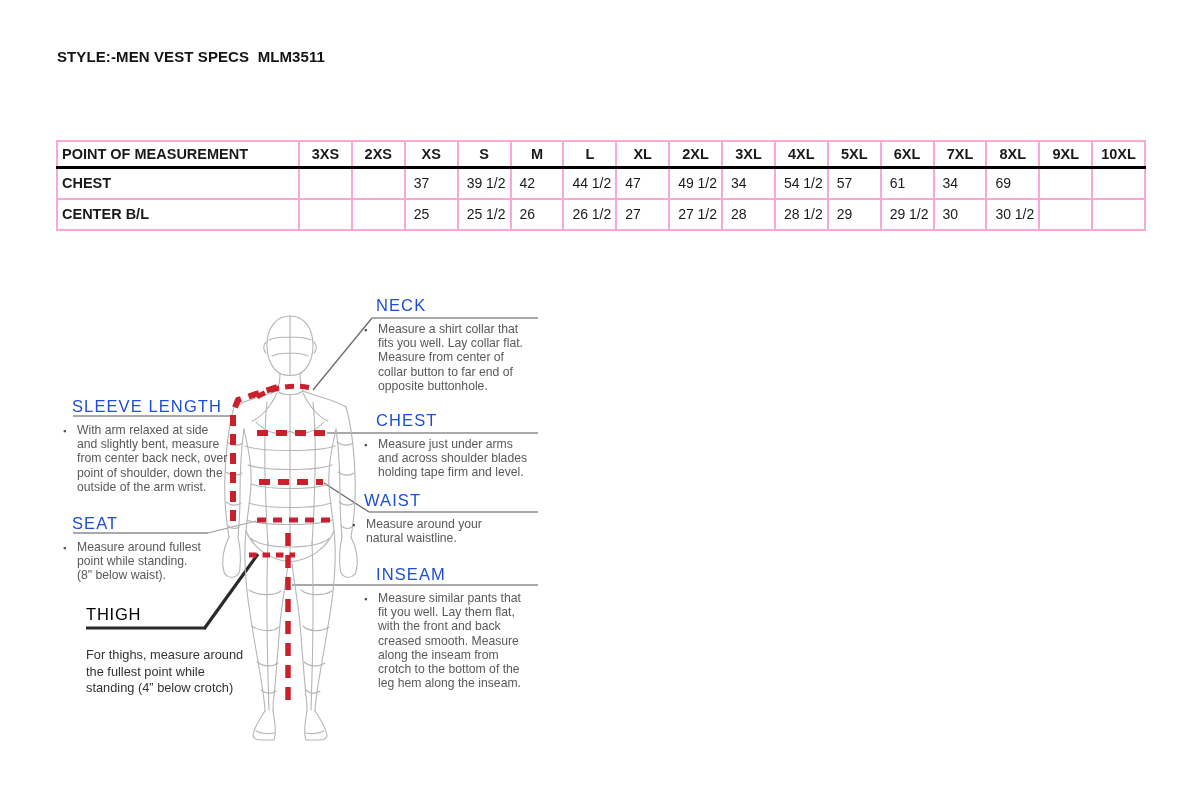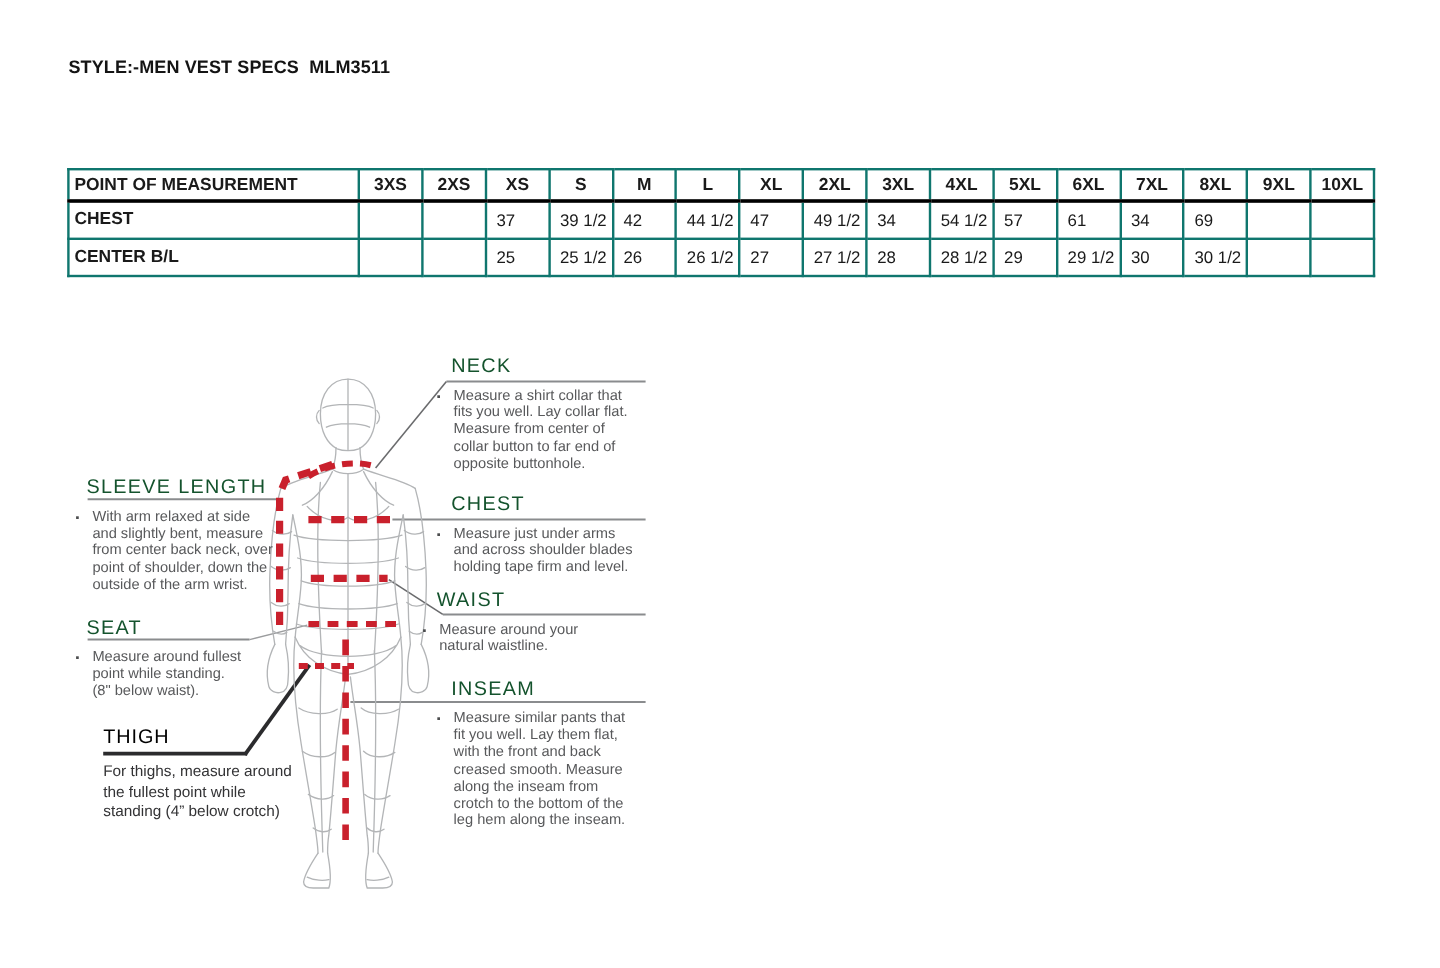--- a/index.html
+++ b/index.html
@@ -15,57 +15,57 @@
   #doc-note{
     position:absolute;left:57px;top:256px;font-size:14.5px;font-weight:bold;color:#141414;
   }
   
   #spec-table{
     position:absolute;left:56px;top:140px;width:1090px;
     border-collapse:collapse;table-layout:fixed;background:#fff;
     border:2.5px solid #000;
   }
   #spec-table th,#spec-table td{
-    border:2px solid #0f766e;font-size:14px;overflow:hidden;white-space:nowrap;
+    border:2px solid #f9a8d4;font-size:14px;overflow:hidden;white-space:nowrap;
   }
   #spec-table thead th{
     height:24px;font-size:14.5px;font-weight:bold;text-align:center;
     border-bottom:3px solid #000;padding:0 2px;
   }
   #spec-table thead th.first-col{text-align:left;padding-left:4px;}
   #spec-table tbody tr{height:31px;}
   #spec-table tbody th{
     text-align:left;padding-left:4px;font-size:14.5px;font-weight:bold;
   }
   #spec-table tbody td{text-align:left;padding-left:8px;font-weight:normal;}
   
   #guide{position:absolute;left:60px;top:290px;width:480px;height:455px;}
   #guide svg{position:absolute;left:0;top:0;}
   .guide-sec{position:absolute;z-index:2;}
   .g-head{
-    font-size:16.5px;letter-spacing:1.1px;color:#14532d;line-height:18px;
+    font-size:16.5px;letter-spacing:1.1px;color:#1d4ed8;line-height:18px;
   }
   .g-para{display:flex;margin-top:8px;}
   .g-bullet{
     width:14px;flex:0 0 14px;font-size:9px;line-height:14px;color:#4b4c4e;padding-top:1px;
   }
   .g-text{
     flex:1;font-size:12.2px;line-height:14.2px;color:#58595b;white-space:pre-line;
   }
   #sec-neck  {left:304px;top:6px;width:186px;}
   #sec-chest {left:304px;top:121px;width:186px;}
   #sec-waist {left:292px;top:201px;width:186px;}
   #sec-inseam{left:304px;top:275px;width:186px;}
   #sec-neck .g-head,#sec-chest .g-head,#sec-waist .g-head,#sec-inseam .g-head{margin-left:12px;}
   #sec-sleeve{left:3px;top:107px;width:195px;}
   #sec-seat  {left:3px;top:224px;width:180px;}
   #sec-sleeve .g-head,#sec-seat .g-head{margin-left:9px;}
   #sec-thigh {left:26px;top:315px;width:170px;}
   #sec-thigh .g-head{color:#000000;letter-spacing:.8px;}
-  #sec-thigh .g-para{margin-top:12px;}
+  #sec-thigh .g-para{margin-top:24px;}
   #sec-thigh .g-text{font-size:12.8px;line-height:16.5px;color:#333335;}
 </style>
 </head>
 <body>
 
 <div id="page">
 
   <div id="doc-title">STYLE:-MEN VEST SPECS  MLM3511</div>
 
   <table id="spec-table">

